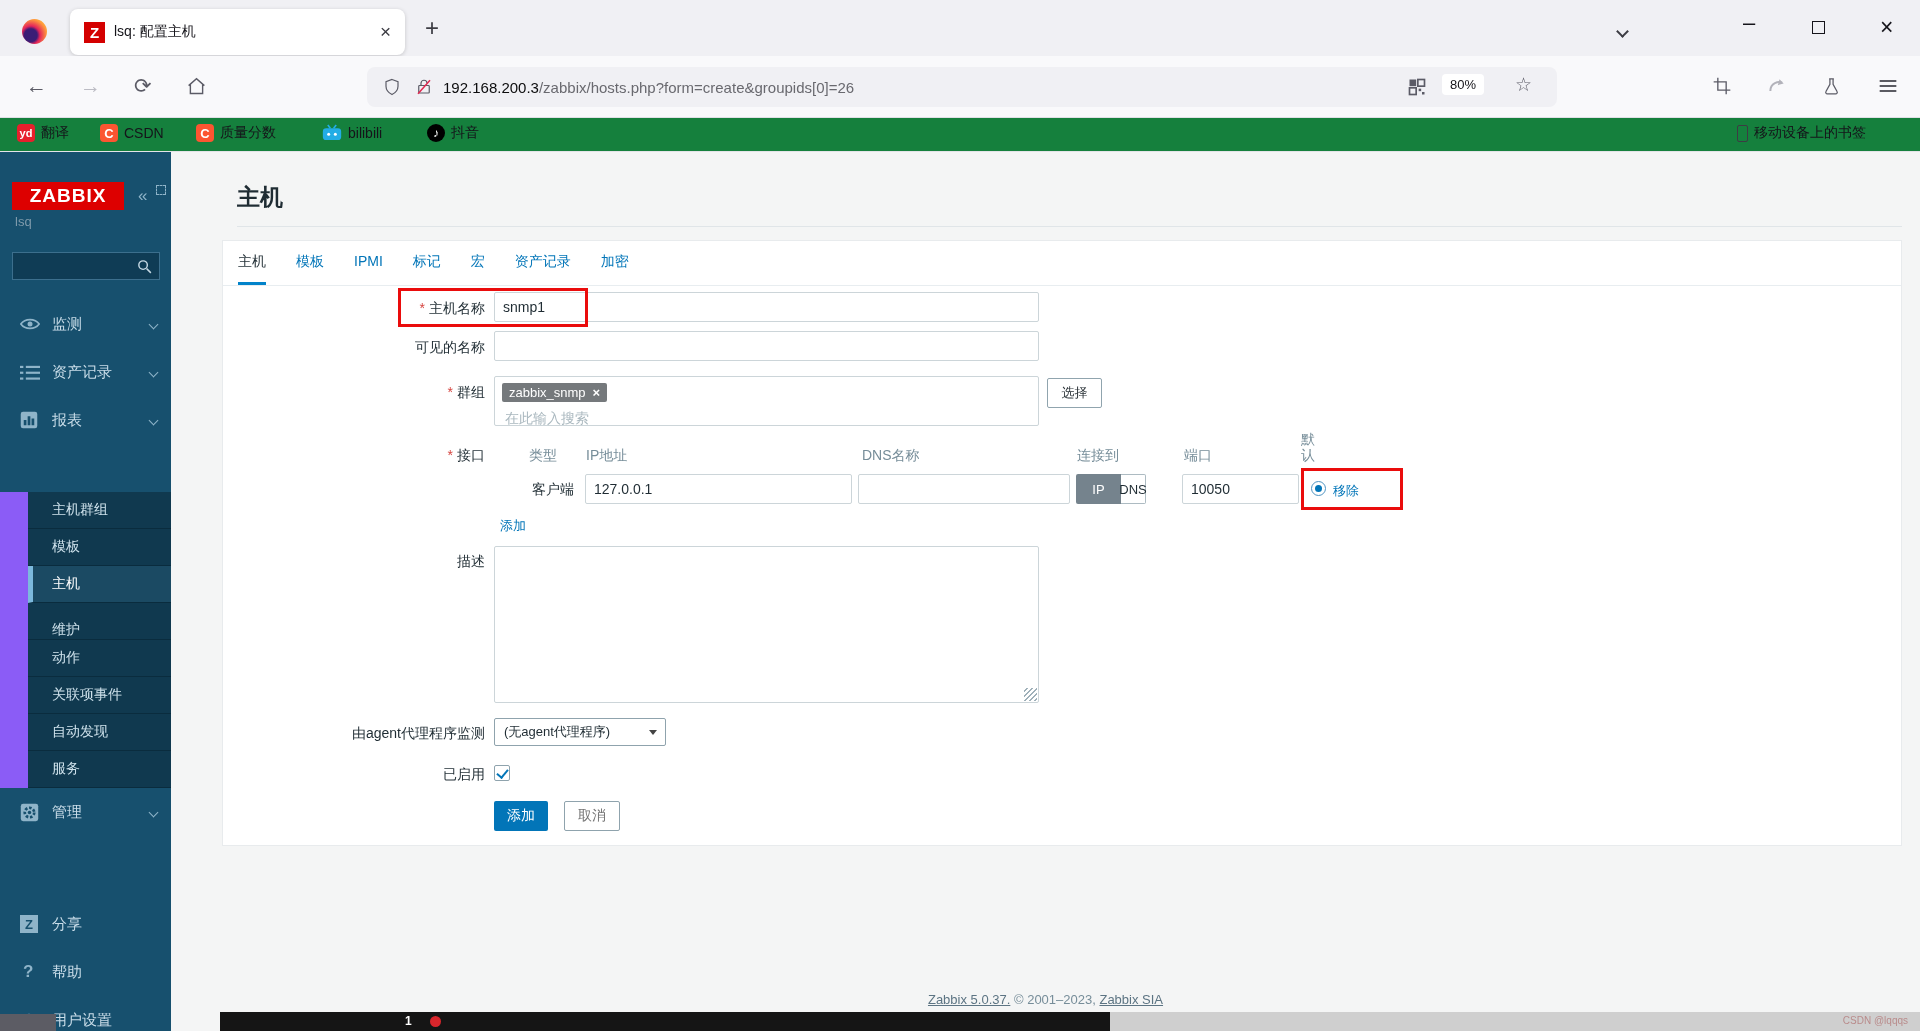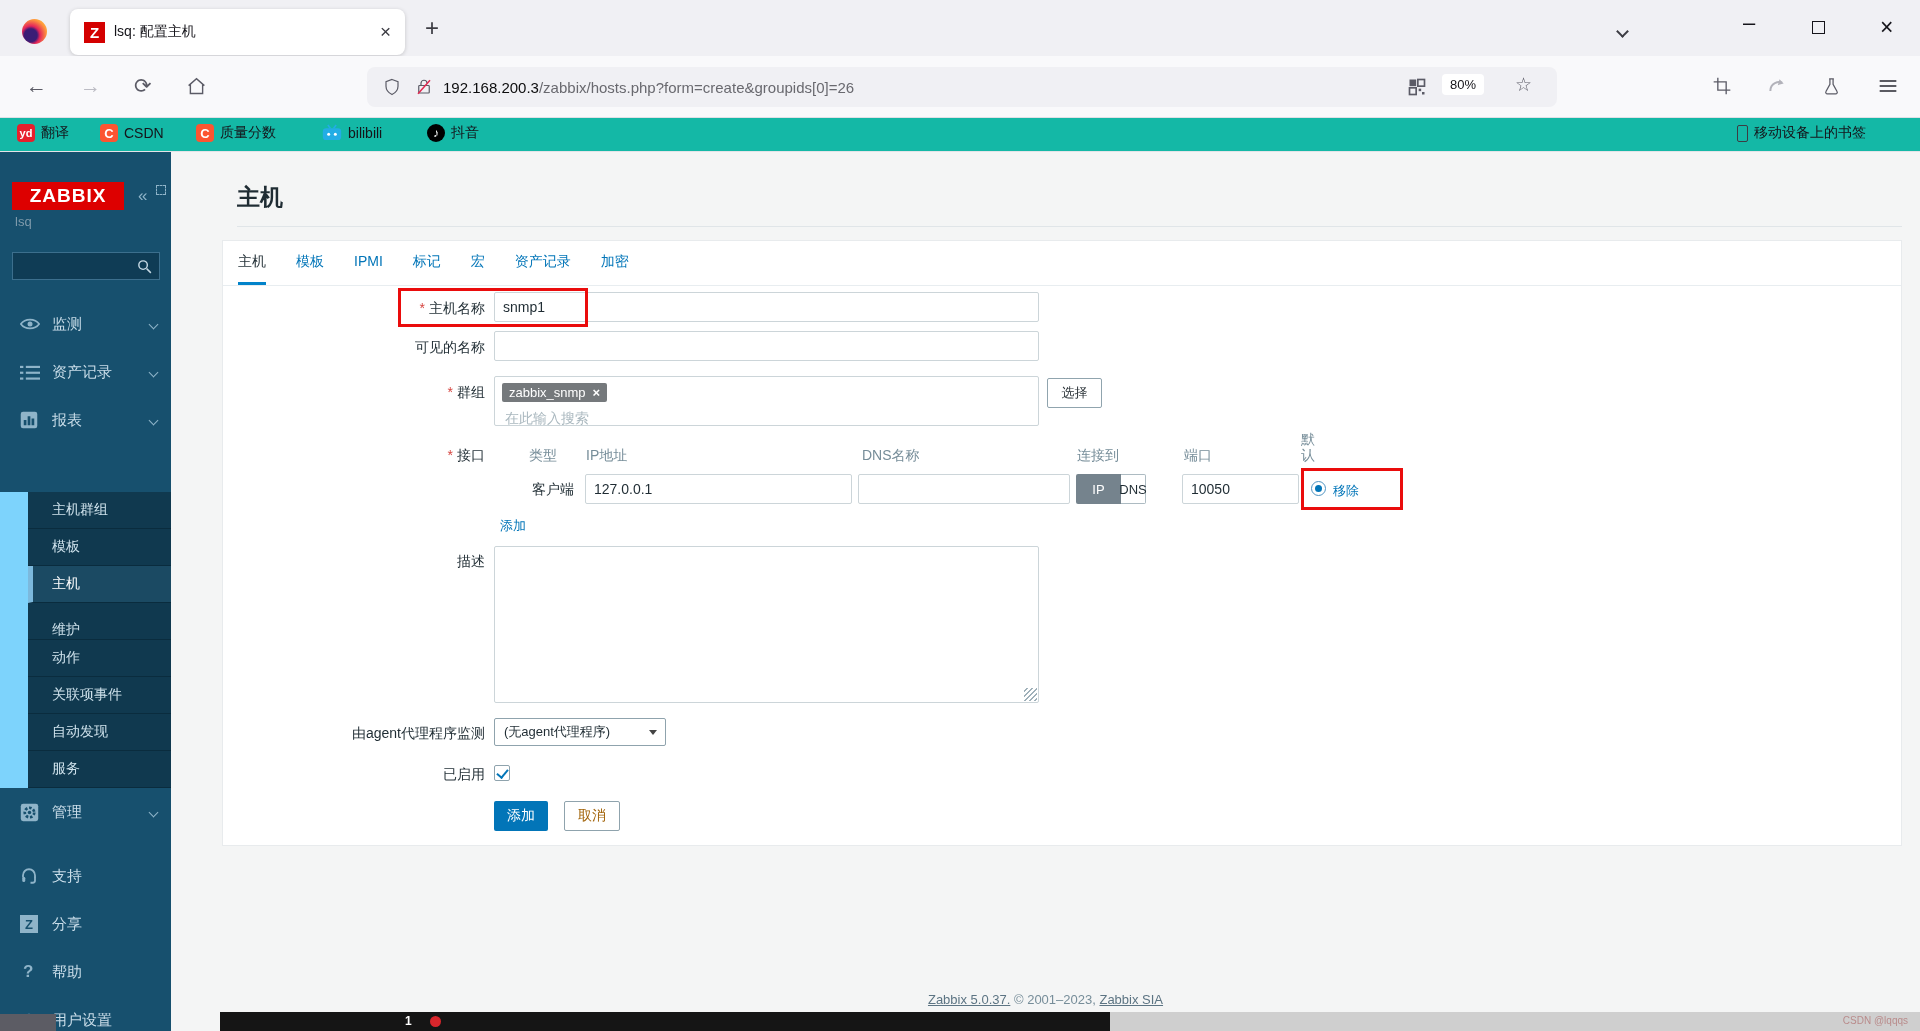--- a/index.html
+++ b/index.html
@@ -27,42 +27,42 @@
   .toolbar { position:absolute; left:0; top:56px; width:1920px; height:62px; background:#f9f9fb;
     border-bottom:1px solid #e0e0e6; }
   .navic { position:absolute; top:18px; font-size:21px; color:#5b5b66; }
   .urlbar { position:absolute; left:367px; top:11px; width:1190px; height:40px; background:#f0f0f4;
     border-radius:8px; display:flex; align-items:center; }
   .urltext { font-size:15px; margin-left:10px; white-space:nowrap; }
   .zoombadge { position:absolute; left:1075px; top:7px; background:#fff; border-radius:4px;
     padding:3px 8px; font-size:13px; color:#15141a; }
   .svgic { stroke:#5b5b66; fill:none; stroke-width:1.6; }
 
-  .bookbar { position:absolute; left:0; top:118px; width:1920px; height:34px; background:#14b8a6;
+  .bookbar { position:absolute; left:0; top:118px; width:1920px; height:34px; background:#15803d;
     border-bottom:1px solid #e4e4e8; }
   .bk { position:absolute; top:6px; display:flex; align-items:center; gap:6px; font-size:14px; color:#15141a; }
   .bkic { width:18px; height:18px; border-radius:4px; color:#fff; font-size:11px; font-weight:bold;
     display:flex; align-items:center; justify-content:center; }
 
   
   .sidebar { position:absolute; left:0; top:152px; width:171px; height:879px; background:#17506e; }
   .zlogo { position:absolute; left:12px; top:30px; width:112px; height:28px; background:#dd0000;
     color:#fff; font-weight:bold; font-size:19px; letter-spacing:1px; display:flex;
     align-items:center; justify-content:center; }
   .sideic { position:absolute; color:#8fb4c9; font-size:15px; }
   .servername { position:absolute; left:15px; top:62px; font-size:13px; color:#7e9aab; }
   .searchbox { position:absolute; left:12px; top:100px; width:148px; height:28px; background:#0f3c55;
     border:1px solid #3c6f8d; }
   .mitem { position:absolute; left:0; width:171px; height:48px; display:flex; align-items:center;
     color:#c9dde9; font-size:15px; }
   .mitem .ic { width:20px; margin-left:20px; margin-right:12px; display:flex; }
   .mitem .cv { position:absolute; right:14px; width:7px; height:7px; border-right:1.7px solid #8fb4c9;
     border-bottom:1.7px solid #8fb4c9; transform:rotate(45deg); }
   .mactive { background:#0d3448; color:#fff; }
-  .subwrap { position:absolute; left:0; top:340px; width:199px; height:296px; background:#7dd3fc; }
+  .subwrap { position:absolute; left:0; top:340px; width:199px; height:296px; background:#8b5cf6; }
   .sitem { position:absolute; left:28px; width:143px; height:37px; display:flex; align-items:center;
     padding-left:24px; color:#cfe2ec; font-size:14px; background:#10394f;
     border-bottom:1px solid #0a2c3e; }
   .ssel { background:#1b4a63; color:#fff; border-left:5px solid #7cb9dd; padding-left:19px; }
 
   
   .page { position:absolute; left:171px; top:152px; width:1749px; height:879px; background:#f4f5f5; }
   .card { position:absolute; left:51px; top:88px; width:1680px; height:606px; background:#fff;
     border:1px solid #e8ebed; }
   .ptitle { position:absolute; left:66px; top:30px; font-size:23px; color:#1f2c33; }
@@ -100,21 +100,21 @@
     background:repeating-linear-gradient(135deg,#fff 0 2px,#9fb0b9 2px 3.5px); }
   .selbox { position:absolute; height:28px; border:1px solid #8fa3ad; border-radius:2px; background:#fff;
     font-size:13px; color:#1f2c33; display:flex; align-items:center; padding:0 9px; width:172px; }
   .selbox .arrow { position:absolute; right:8px; width:0; height:0; border-left:4px solid transparent;
     border-right:4px solid transparent; border-top:5px solid #444; }
   .cbx { position:absolute; width:16px; height:16px; border:1px solid #8fa3ad; border-radius:2px; background:#fff; }
   .cbx::after { content:""; position:absolute; left:4px; top:1px; width:5px; height:9px;
     border-right:2px solid #0275b8; border-bottom:2px solid #0275b8; transform:rotate(40deg); }
   .btn-blue { position:absolute; height:30px; background:#0275b8; color:#fff; border:none; border-radius:2px;
     font-size:14px; padding:0 13px; font-family:inherit; }
-  .btn-cancel { position:absolute; height:30px; background:#fff; color:#a16207; border:1px solid #8fa3ad;
+  .btn-cancel { position:absolute; height:30px; background:#fff; color:#737373; border:1px solid #8fa3ad;
     border-radius:2px; font-size:14px; padding:0 13px; font-family:inherit; }
   .zfooter { position:absolute; left:0; top:840px; width:1749px; text-align:center; font-size:13px; color:#768d99; }
   .zfooter a { color:#5c7483; text-decoration:underline; }
 
   
   .blackbar { position:absolute; left:220px; top:1012px; width:890px; height:19px; background:#151515; }
   .graybar  { position:absolute; left:1110px; top:1012px; width:810px; height:19px; background:#cfcfcf; }
   .startblob{ position:absolute; left:0; top:1014px; width:56px; height:17px; background:#5c5c64; }
   .wm { position:absolute; right:12px; top:3px; font-size:10px; color:#b98b8b; }
 </style>
@@ -305,30 +305,20 @@
           <svg width="19" height="19" viewBox="0 0 24 24">
             <rect x="1" y="1" width="22" height="22" rx="3" fill="#8fb4c9"></rect>
             <circle cx="12" cy="12" r="6" fill="none" stroke="#17506e" stroke-width="3.4" stroke-dasharray="3.2 2.2"></circle>
             <circle cx="12" cy="12" r="2.2" fill="#17506e"></circle>
           </svg>
         </span>
       <span>管理</span>
         <span class="cv"></span>
     </div>
 
-    <div class="mitem" style="top:700px;">
-      <span class="ic">
-          <svg width="18" height="18" viewBox="0 0 24 24">
-            <path d="M4 14 V11 a8 8 0 0 1 16 0 v3" fill="none" stroke="#8fb4c9" stroke-width="2.4"></path>
-            <rect x="3" y="13" width="4" height="7" rx="2" fill="#8fb4c9"></rect>
-            <path d="M20 13 v5 a3 3 0 0 1 -3 3 h-3" fill="none" stroke="#8fb4c9" stroke-width="2.4"></path>
-          </svg>
-        </span>
-      <span>支持</span>
-    </div>
     <div class="mitem" style="top:748px;">
       <span class="ic">
           <span style="width:18px;height:18px;background:#8fb4c9;color:#17506e;font-weight:bold;font-size:13px;display:flex;align-items:center;justify-content:center;">Z</span>
         </span>
       <span>分享</span>
     </div>
     <div class="mitem" style="top:796px;">
       <span class="ic">
           <span style="color:#8fb4c9;font-size:17px;font-weight:bold;margin-left:3px;">?</span>
         </span>

